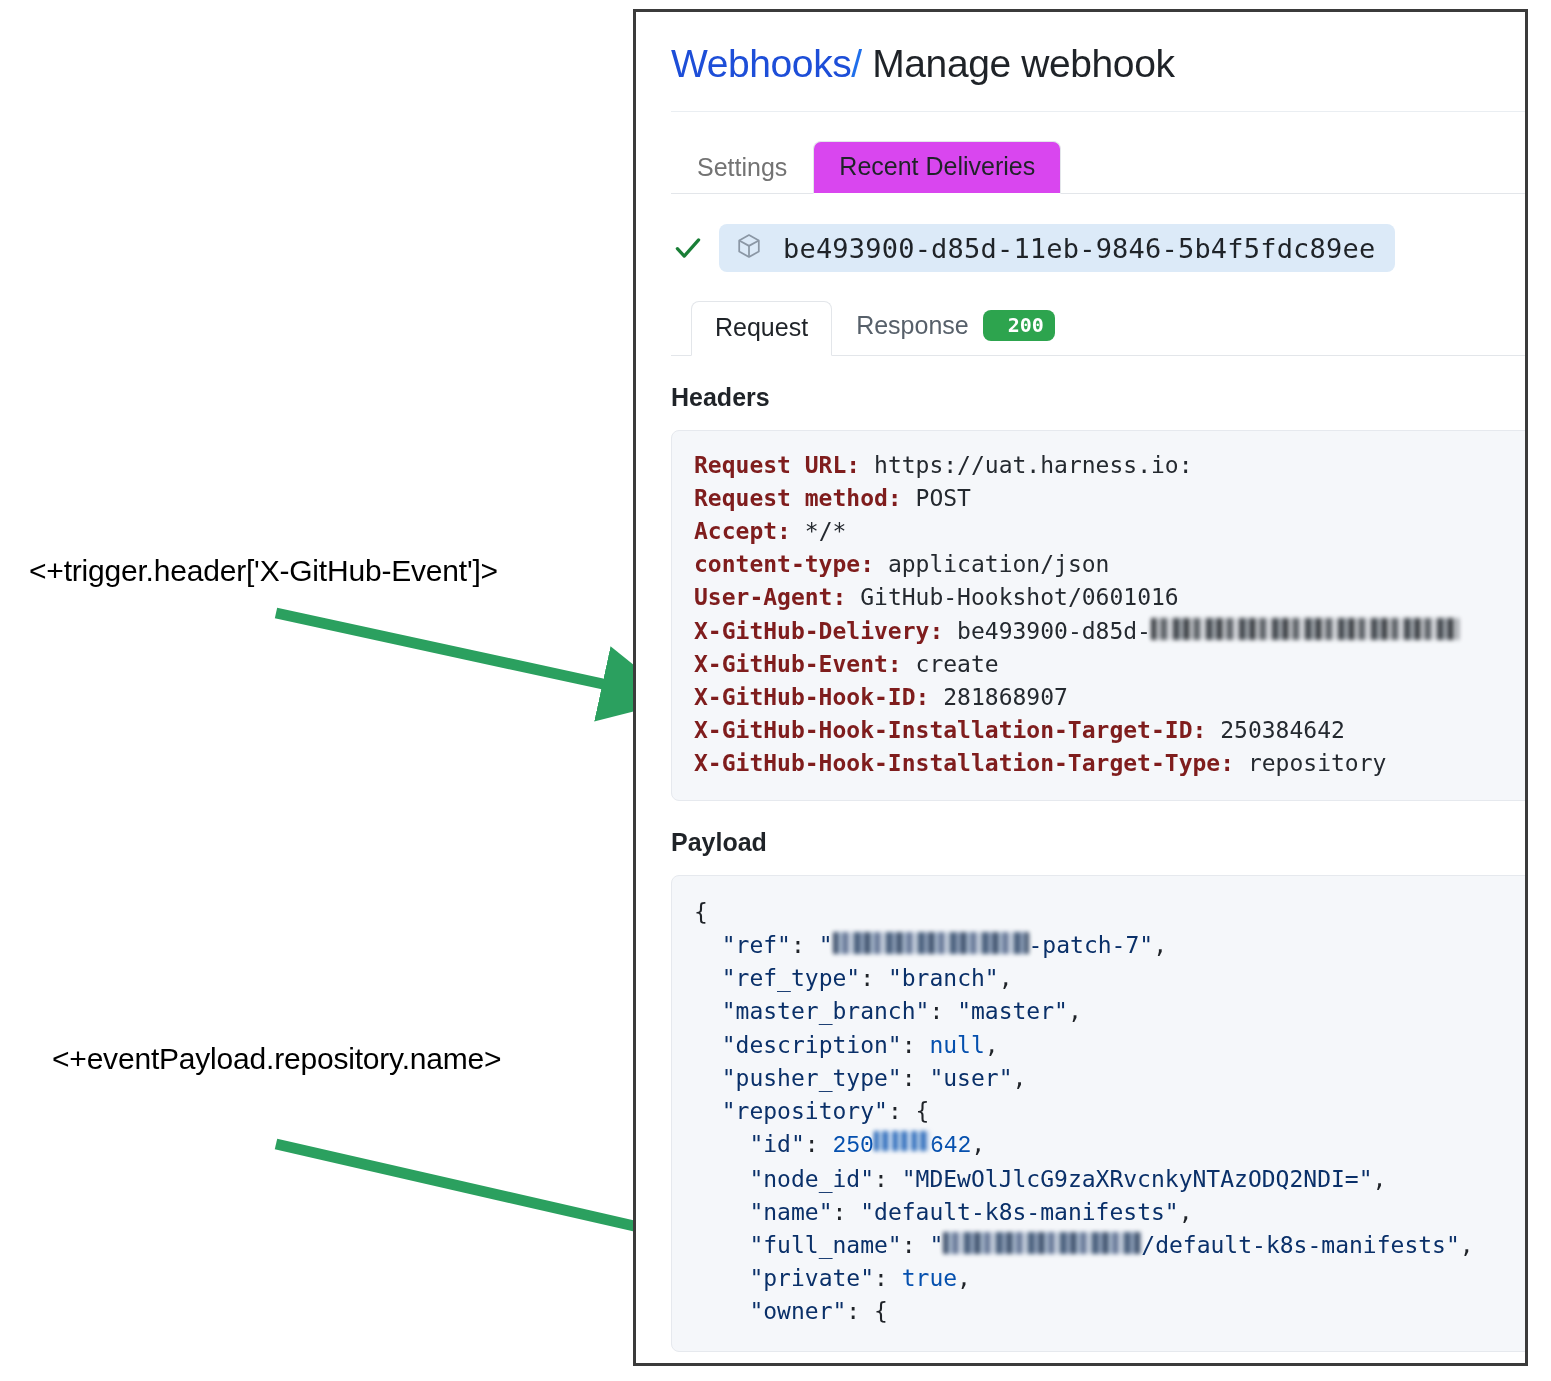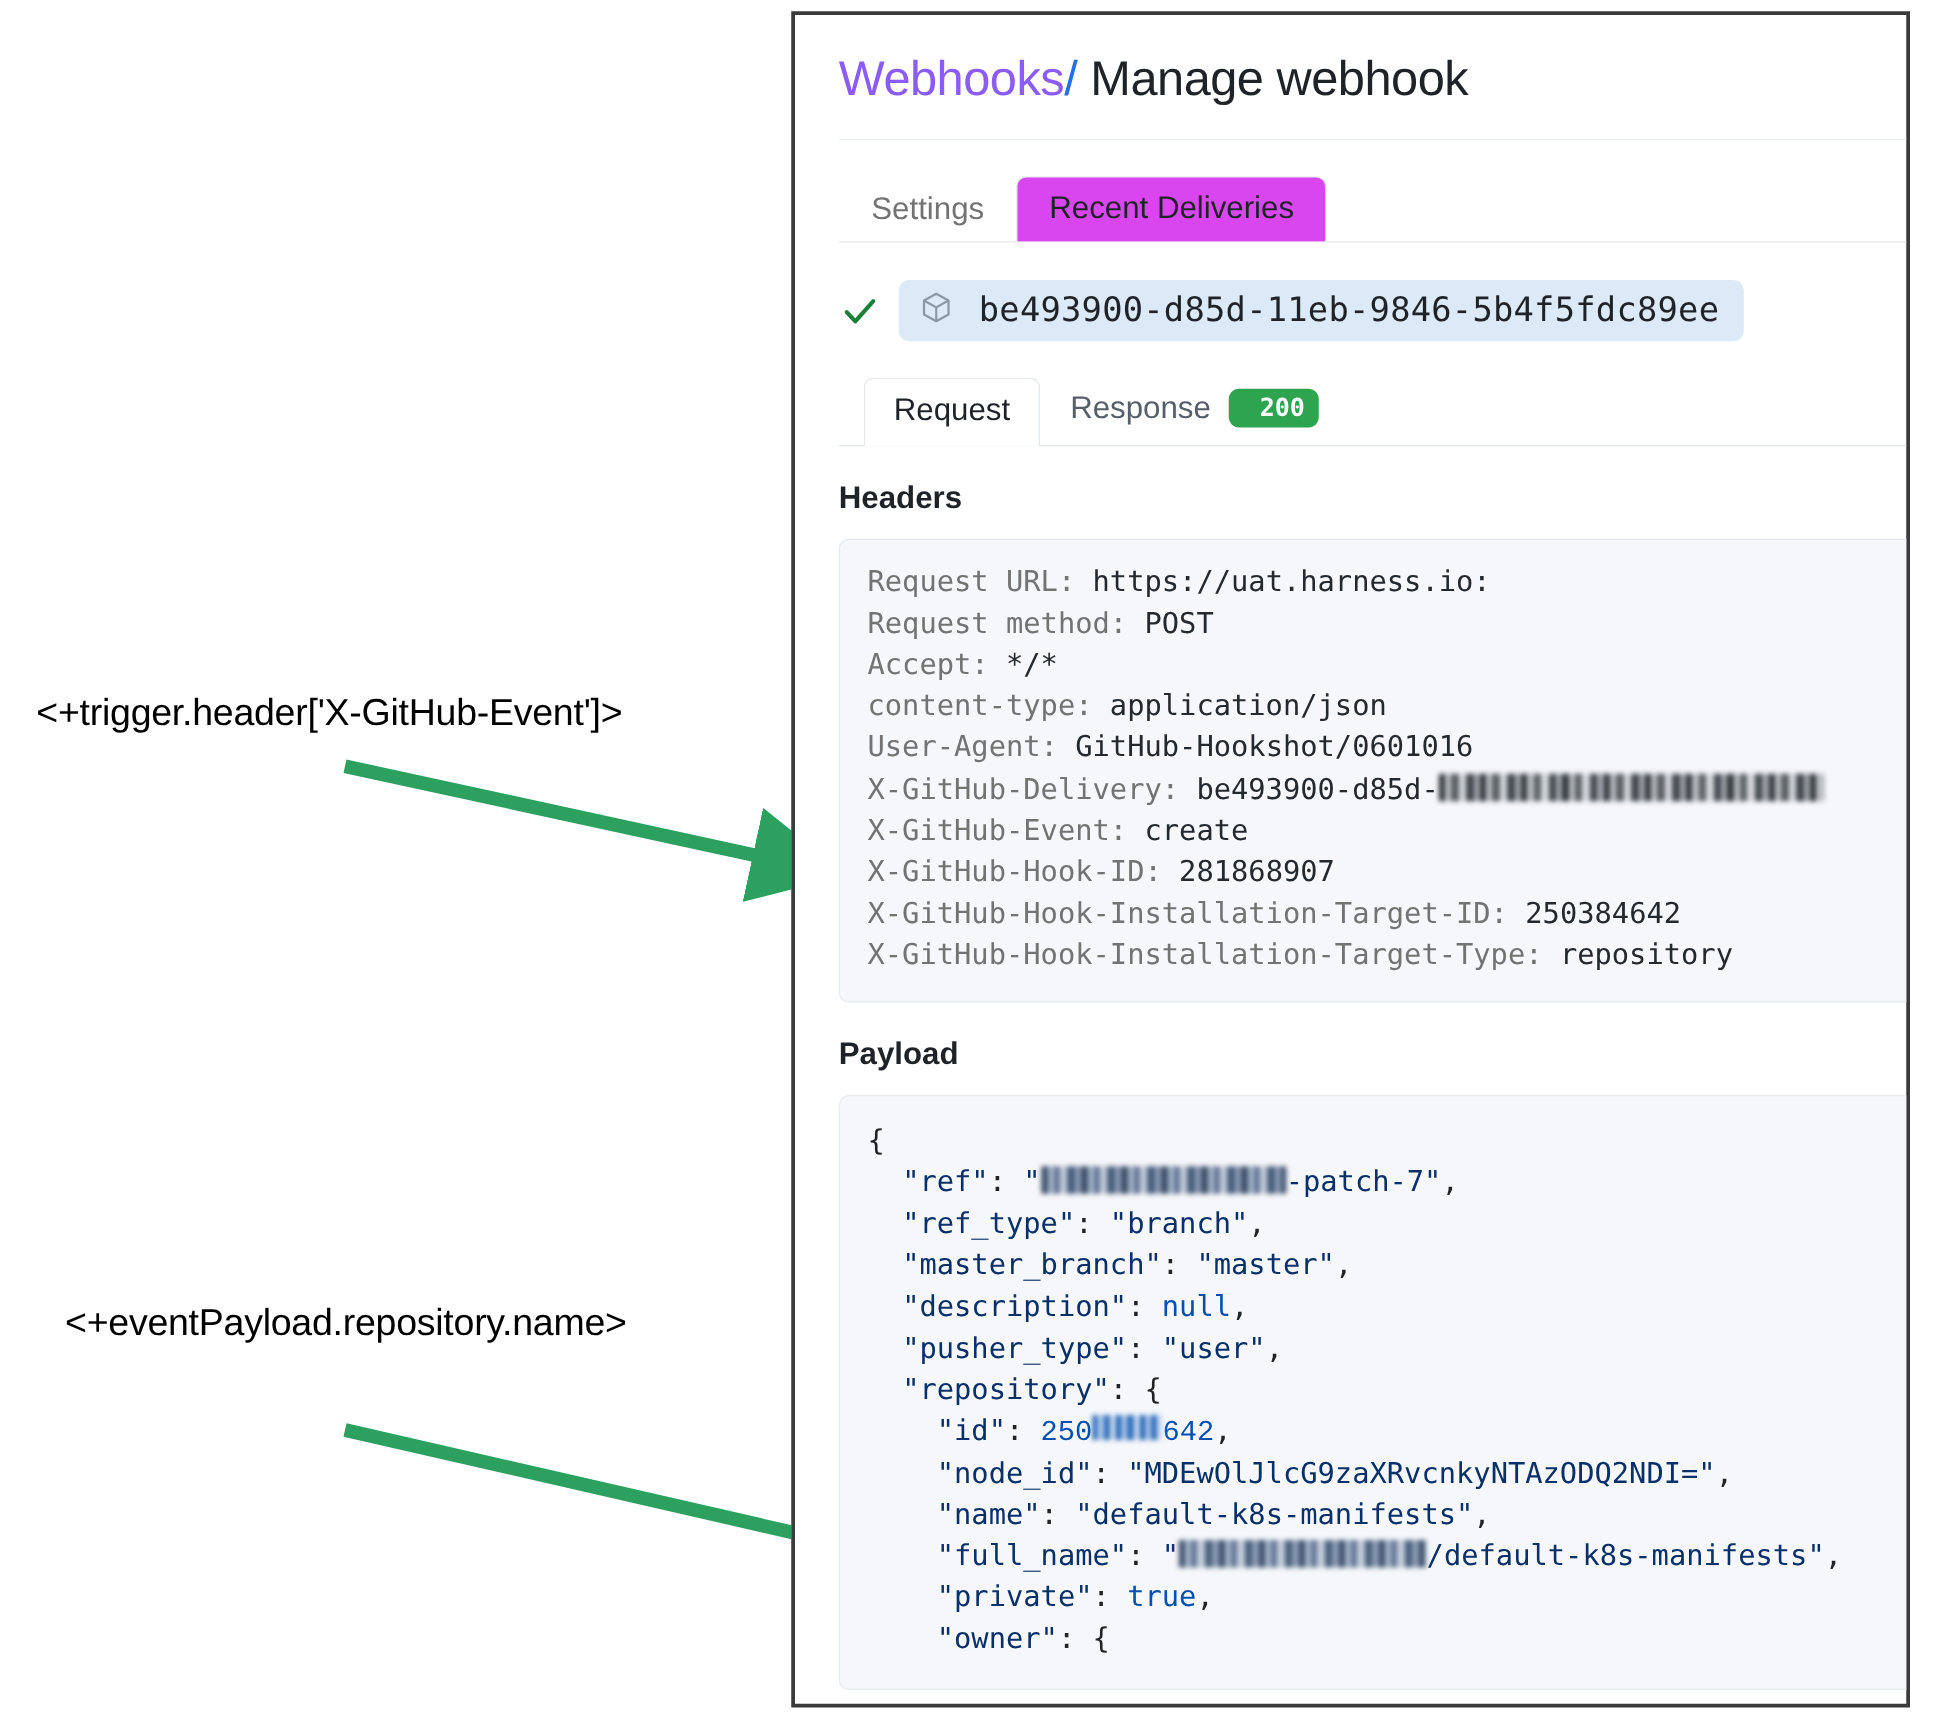--- a/index.html
+++ b/index.html
@@ -61,21 +61,21 @@
   
   #page-title {
     margin: 30px 0 0 0;
     font-size: 39px;
     font-weight: 400;
     color: #1f2328;
     letter-spacing: -0.4px;
     white-space: nowrap;
   }
   #page-title .crumb-link {
-    color: #8b5cf6;
+    color: #1d4ed8;
   }
   #page-title .crumb-sep {
     color: #1f6feb;
   }
 
   .title-rule {
     margin: 25px 0 0 0;
     height: 1px;
     background: #eaeef2;
     width: 1010px;
@@ -213,21 +213,21 @@
     border-radius: 8px;
     padding: 18px 22px 20px 22px;
     width: 1010px;
     box-sizing: border-box;
     font-family: "DejaVu Sans Mono", monospace;
     font-size: 23px;
     line-height: 1.44;
     color: #1f2328;
     white-space: pre;
   }
-  .code-block .k { font-weight: normal; color: #737373; }
+  .code-block .k { font-weight: bold; color: #7f1d1d; }
   .code-block .v { font-weight: normal; color: #24292f; }
 
   
   #payload-block {
     padding: 20px 22px 22px 22px;
   }
   #payload-block .pun { color: #1f2328; }
   #payload-block .str { color: #0a3069; }
   #payload-block .lit { color: #0550ae; }
   #payload-block .num { color: #0550ae; font-family: Liberation Mono, monospace; }

